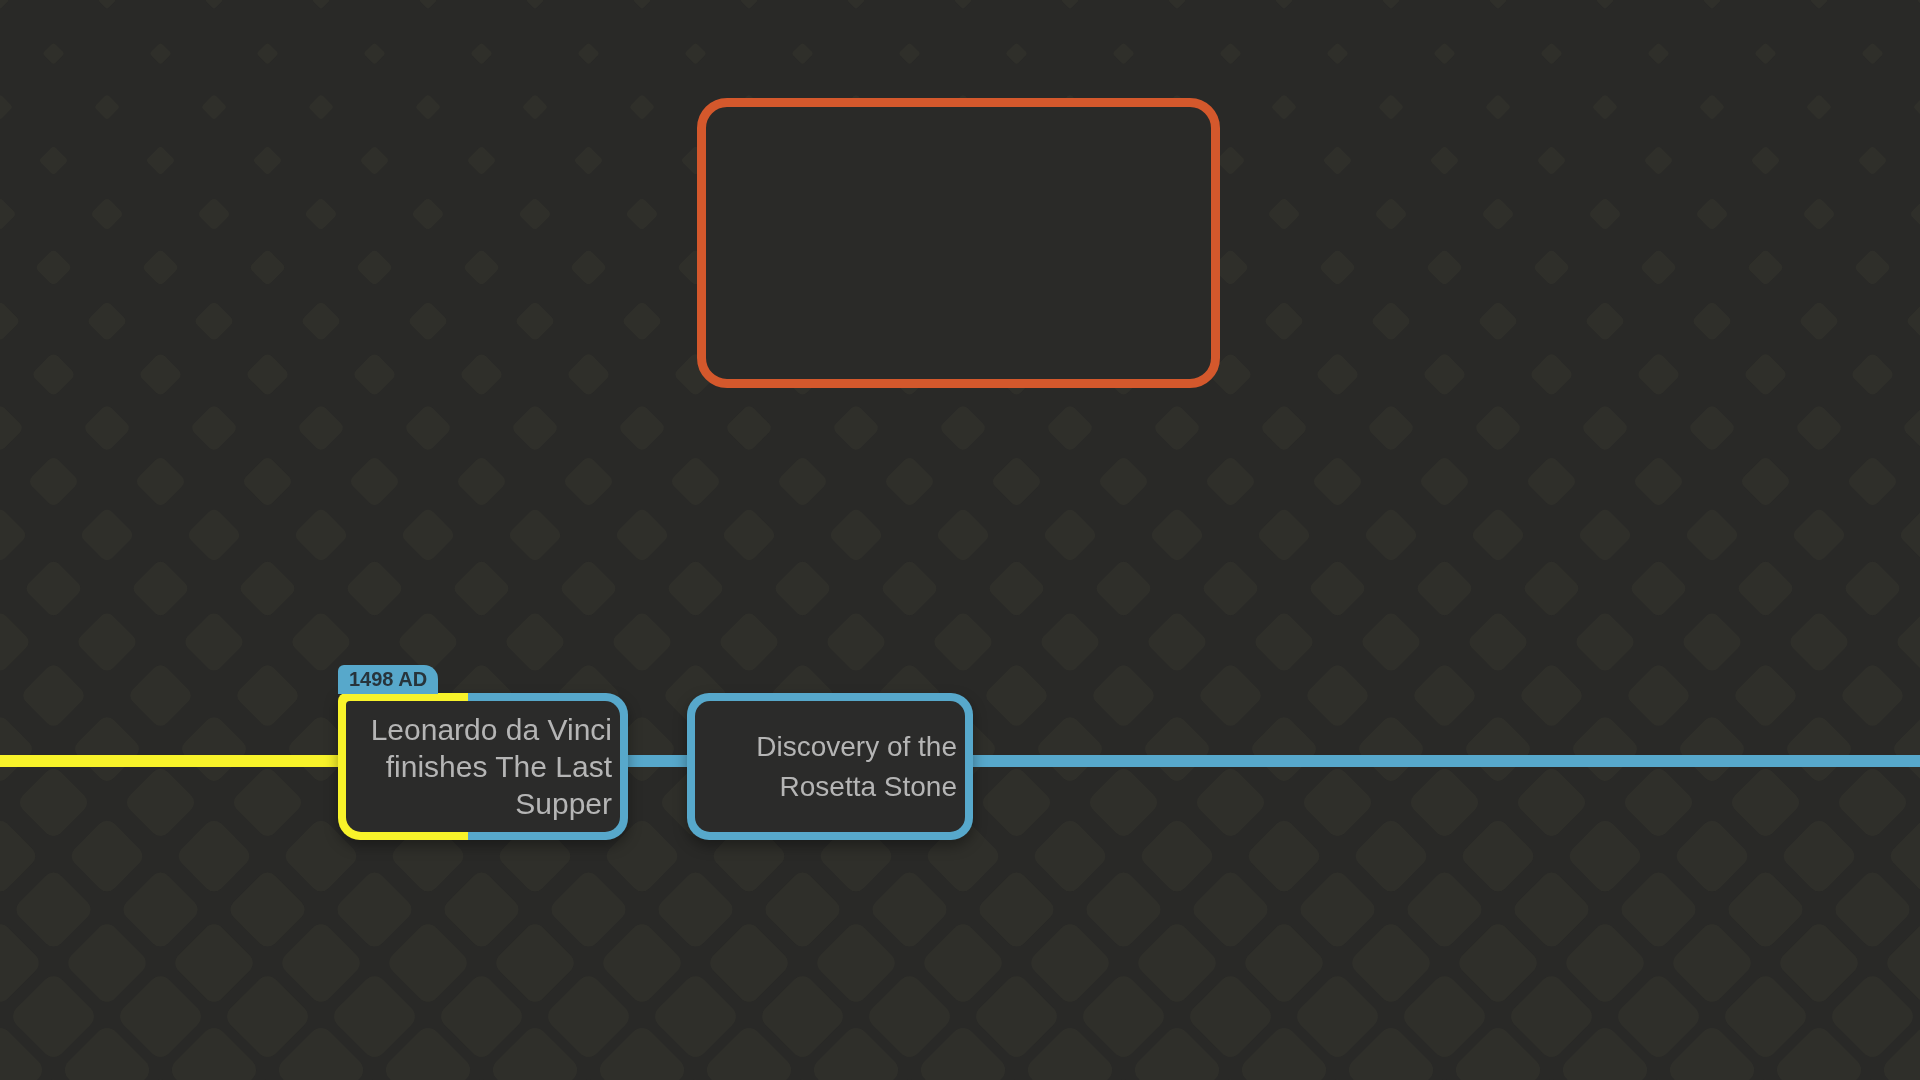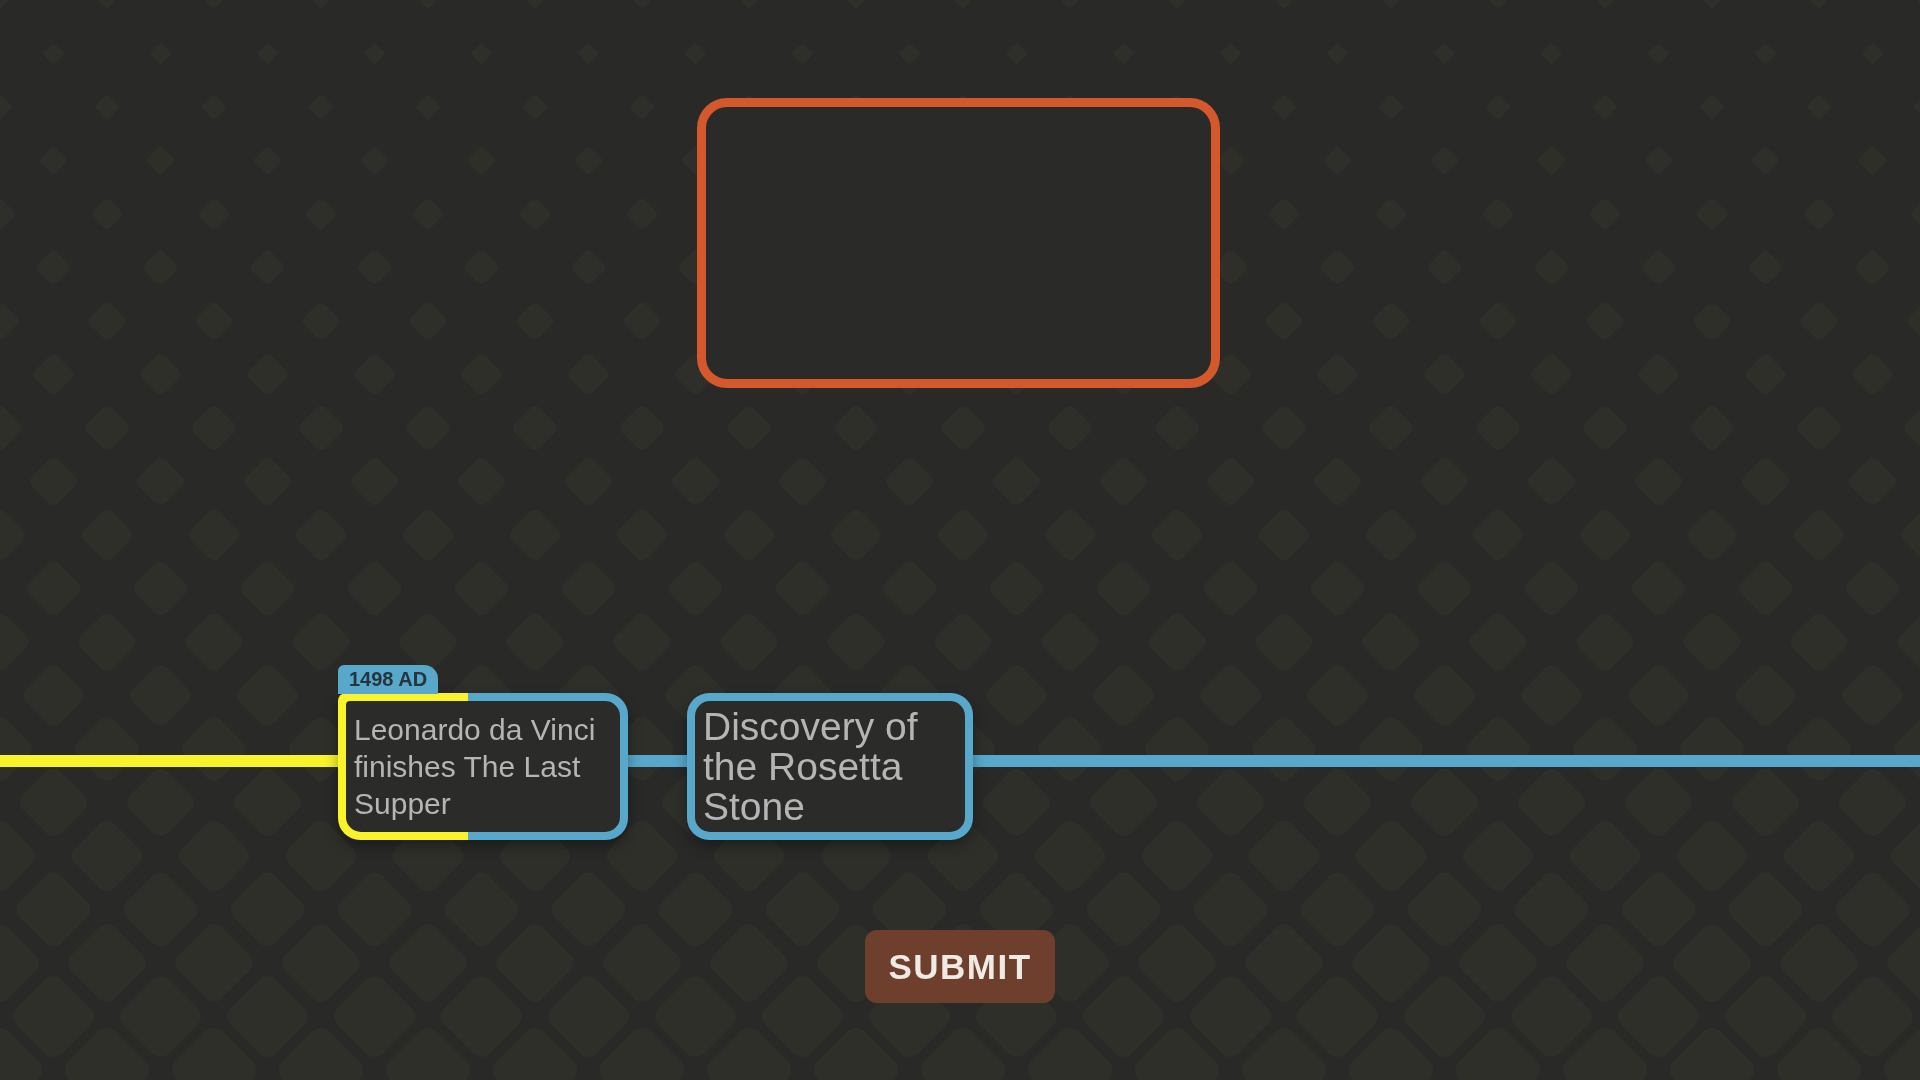--- a/index.html
+++ b/index.html
@@ -28,27 +28,27 @@
   }
 
   
   .card{
     position:absolute;top:693px;height:147px;padding:8px;border-radius:22px;
     background:var(--blue);z-index:2;cursor:pointer;
     box-shadow:0 6px 14px rgba(0,0,0,0.35);
   }
   .card-inner{
     width:100%;height:100%;background:var(--card_bg);border-radius:15px;
-    display:flex;align-items:center;justify-content:center;text-align:left;
+    display:flex;align-items:center;justify-content:center;text-align:right;
     color:var(--card_text);padding:0 8px;
   }
   .card-1{left:338px;width:290px;background:linear-gradient(90deg,var(--yellow) 0 45%,var(--blue) 45% 100%);border-radius:8px 22px 22px 22px;}
   .card-1 .card-inner{border-radius:4px 15px 15px 15px;font-size:30px;line-height:37px;}
   .card-2{left:687px;width:286px;}
-  .card-2 .card-inner{font-size:39px;line-height:40px;}
+  .card-2 .card-inner{font-size:28px;line-height:40px;}
   .card-3{left:1035px;width:292px;}
   .card-3 .card-inner{font-size:24px;line-height:30px;padding:0 6px;}
 
   
   .year-badge{
     position:absolute;left:0;top:-28px;height:29px;padding:0 11px;
     background:var(--blue);color:var(--badge_text);
     border-radius:6px 14px 0 0;font-size:20px;line-height:29px;font-weight:600;
     white-space:nowrap;
   }
@@ -520,15 +520,14 @@
   <div class="card card-1">
     <div class="year-badge">1498 AD</div>
     <div class="card-inner">Leonardo da Vinci finishes The Last Supper</div>
   </div>
 
   <div class="card card-2">
     <div class="card-inner">Discovery of the Rosetta Stone</div>
   </div>
 
 
-  <button class="submit-btn">SUBMIT</button>
 
 </div>
 
 </body></html>

